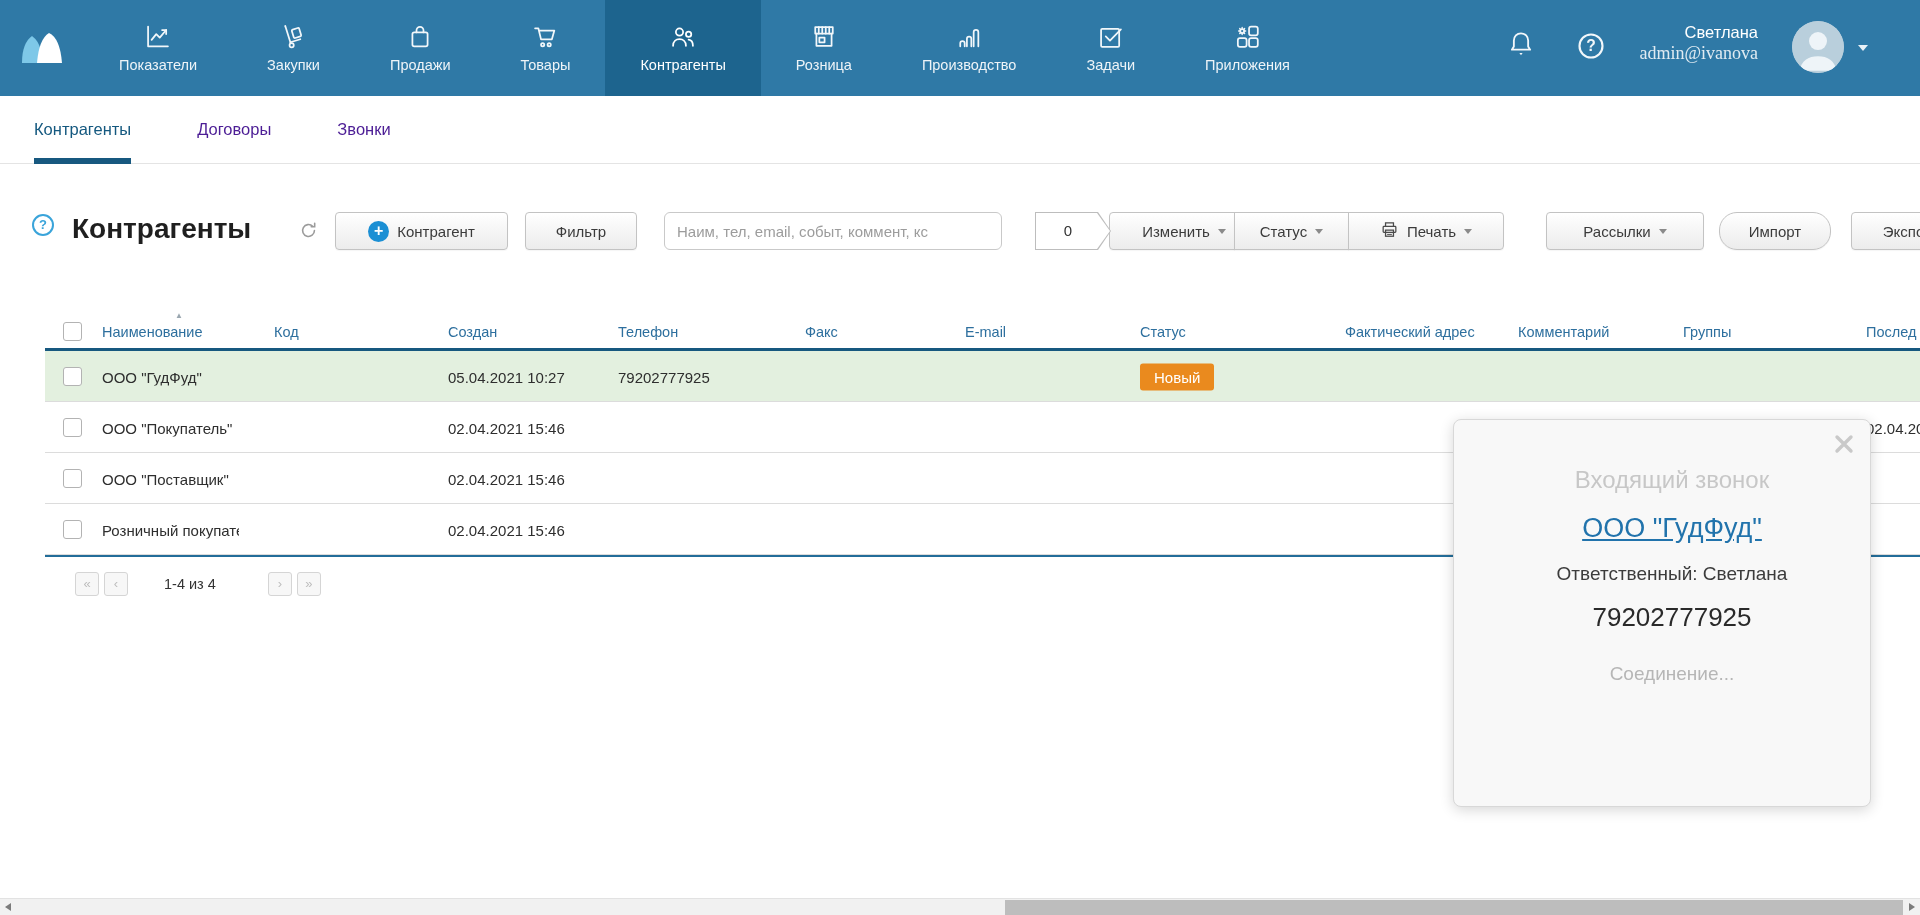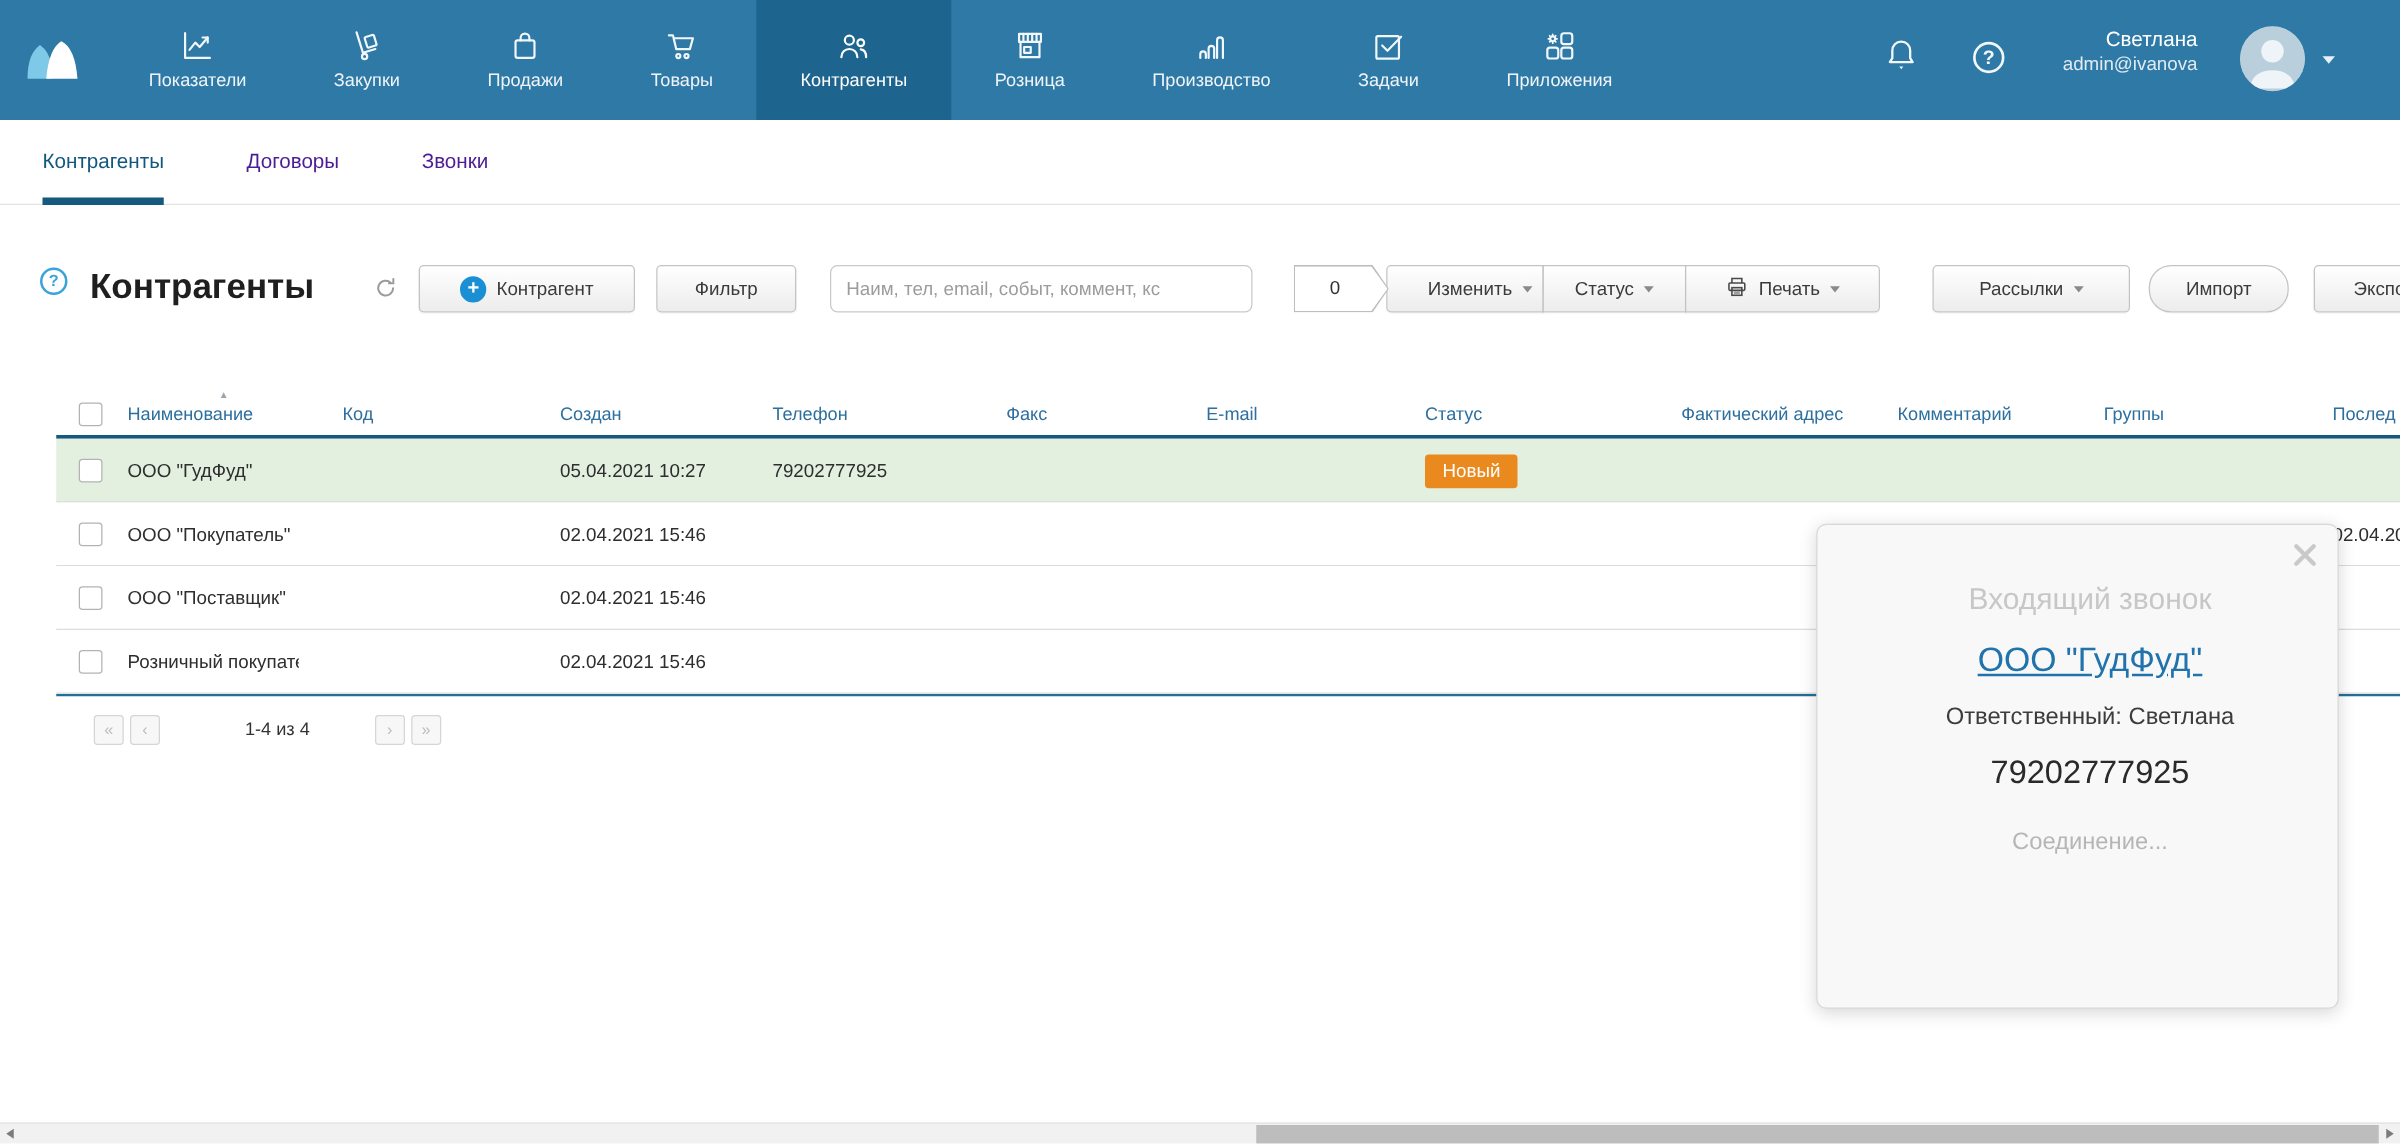--- a/index.html
+++ b/index.html
@@ -13,21 +13,21 @@
   .nav-items { display:flex; }
   .nav-item { display:flex; flex-direction:column; align-items:center; justify-content:center; gap:6px; height:96px; padding:0 35px; cursor:pointer; }
   .nav-item.active { background:#1d648e; }
   .nav-label { font-size:14.5px; color:rgba(255,255,255,.92); white-space:nowrap; }
   .nav-item.active .nav-label { color:#fff; }
   .nav-icon svg { display:block; }
   .bell-btn { left:1506px; top:29px; position:absolute; cursor:pointer; }
   .helpnav-btn { left:1576px; top:31px; position:absolute; cursor:pointer; }
   .user-block { position:absolute; right:162px; top:22px; text-align:right; cursor:pointer; }
   .user-name { font-size:16.5px; color:#fff; line-height:1.25; }
-  .user-email { font-size:15px; color:rgba(255,255,255,.85); }
+  .user-email { font-size:18px; color:rgba(255,255,255,.85);font-family:Liberation Serif, serif; }
   .avatar { position:absolute; left:1792px; top:21px; width:52px; height:52px; border-radius:50%; overflow:hidden; background:#b9cfdc; cursor:pointer; }
   .user-caret { position:absolute; left:1858px; top:45px; width:0; height:0; border-left:5px solid transparent; border-right:5px solid transparent; border-top:6px solid #e8f1f7; cursor:pointer; }
 
   
   .subtabs { position:absolute; top:96px; left:0; width:1920px; height:68px; border-bottom:1px solid #e4e4e4; display:flex; align-items:center; padding-left:34px; gap:66px; background:#fff; }
   .subtab { font-size:16.5px; color:#4c1d95; cursor:pointer; height:68px; display:flex; align-items:center; position:relative; }
   .subtab.active { color:#14587f; }
   .subtab.active::after { content:""; position:absolute; left:0; right:0; bottom:0; height:6px; background:#17587f; }
 
   
@@ -69,21 +69,21 @@
   .cell.c-name { width:137px; overflow:hidden; }
   .badge { position:absolute; left:1095px; top:50%; transform:translateY(-50%); background:#ea8a1e; color:#fff; font-size:15px; padding:5px 14px; border-radius:3px; }
   .table-end { height:2px; background:#236d99; }
 
   
   .pagination { position:absolute; top:572px; left:75px; display:flex; align-items:center; height:24px; }
   .pg-btn { width:24px; height:24px; border:1px solid #d5d5d5; border-radius:3px; background:#f7f7f7; color:#bdbdbd; font-size:13px; text-align:center; line-height:21px; cursor:pointer; }
   .pg-first{margin-right:5px} .pg-prev{margin-right:0}
   .pg-first::before{content:"\00AB";} .pg-prev::before{content:"\2039";}
   .pg-next::before{content:"\203A";} .pg-last::before{content:"\00BB";}
-  .pg-label { font-size:14.5px; color:#333; margin:0 52px 0 68px; }
+  .pg-label { font-size:14.5px; color:#333; margin:0 52px 0 36px; }
   .pg-next{margin-right:5px}
 
   
   .call-popup { position:absolute; left:1453px; top:419px; width:418px; height:388px; background:#f8f8f8; border:1px solid #d8d8d8; border-radius:8px; box-shadow:0 3px 14px rgba(0,0,0,.16); z-index:50; text-align:center;padding-left:20px; }
   .cp-close { position:absolute; right:13px; top:11px; cursor:pointer; }
   .cp-title { margin-top:46px; font-size:24px; color:#c7c7c7; }
   .cp-link { display:inline-block; margin-top:19px; font-size:27px; color:#2173ac; text-decoration:underline; cursor:pointer; }
   .cp-resp { margin-top:19px; font-size:19px; color:#3c3c3c; }
   .cp-phone { margin-top:17px; font-size:26px; color:#2a2a2a; }
   .cp-conn { margin-top:30px; font-size:19px; color:#b6b6b6; }

